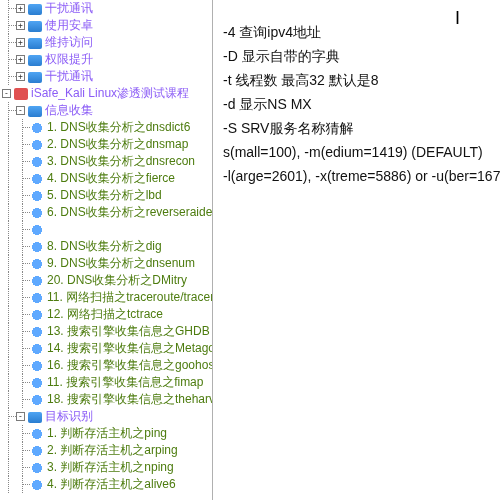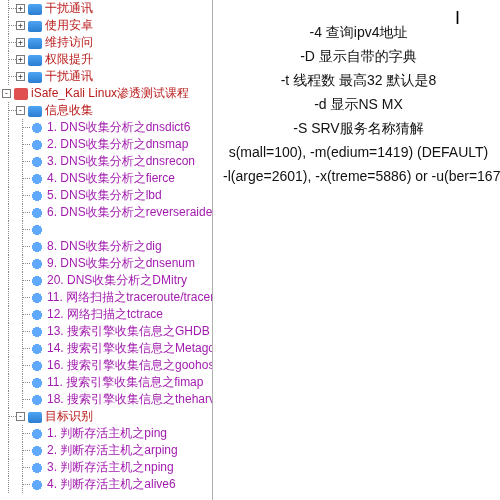--- a/index.html
+++ b/index.html
@@ -74,39 +74,39 @@
     background: linear-gradient(#4fa4f3,#2a7dd0);
     border-radius:2px;
     width:14px; height:11px;
     margin-top:1px;
   }
   .icon-course {
     background:#e05050;
     border-radius:2px;
     width:14px; height:12px;
   }
-  .label { color:#b91c1c; }
-  .label.link { color:#a21caf; }
+  .label { color:#8b5cf6; }
+  .label.link { color:#4d7c0f; }
 
   .content {
     flex:1;
     padding: 20px 6px 6px 10px;
     font-size: 14px;
     line-height: 24px;
     color:#111;
     position:relative;
     overflow:hidden;
   }
   .content .cursor {
     position:absolute;
     top:6px; right:40px;
     font-size:18px;
     color:#000;
   }
-  .content p { white-space: nowrap; text-align: center; }
+  .content p { white-space: nowrap; }
 </style>
 </head>
 <body>
 
 <div class="sidebar">
   <ul class="tree" id="tree-root">
       <li>
         <div class="node">
           <span class="dotline v h"></span>
           <span class="expander">+</span>

